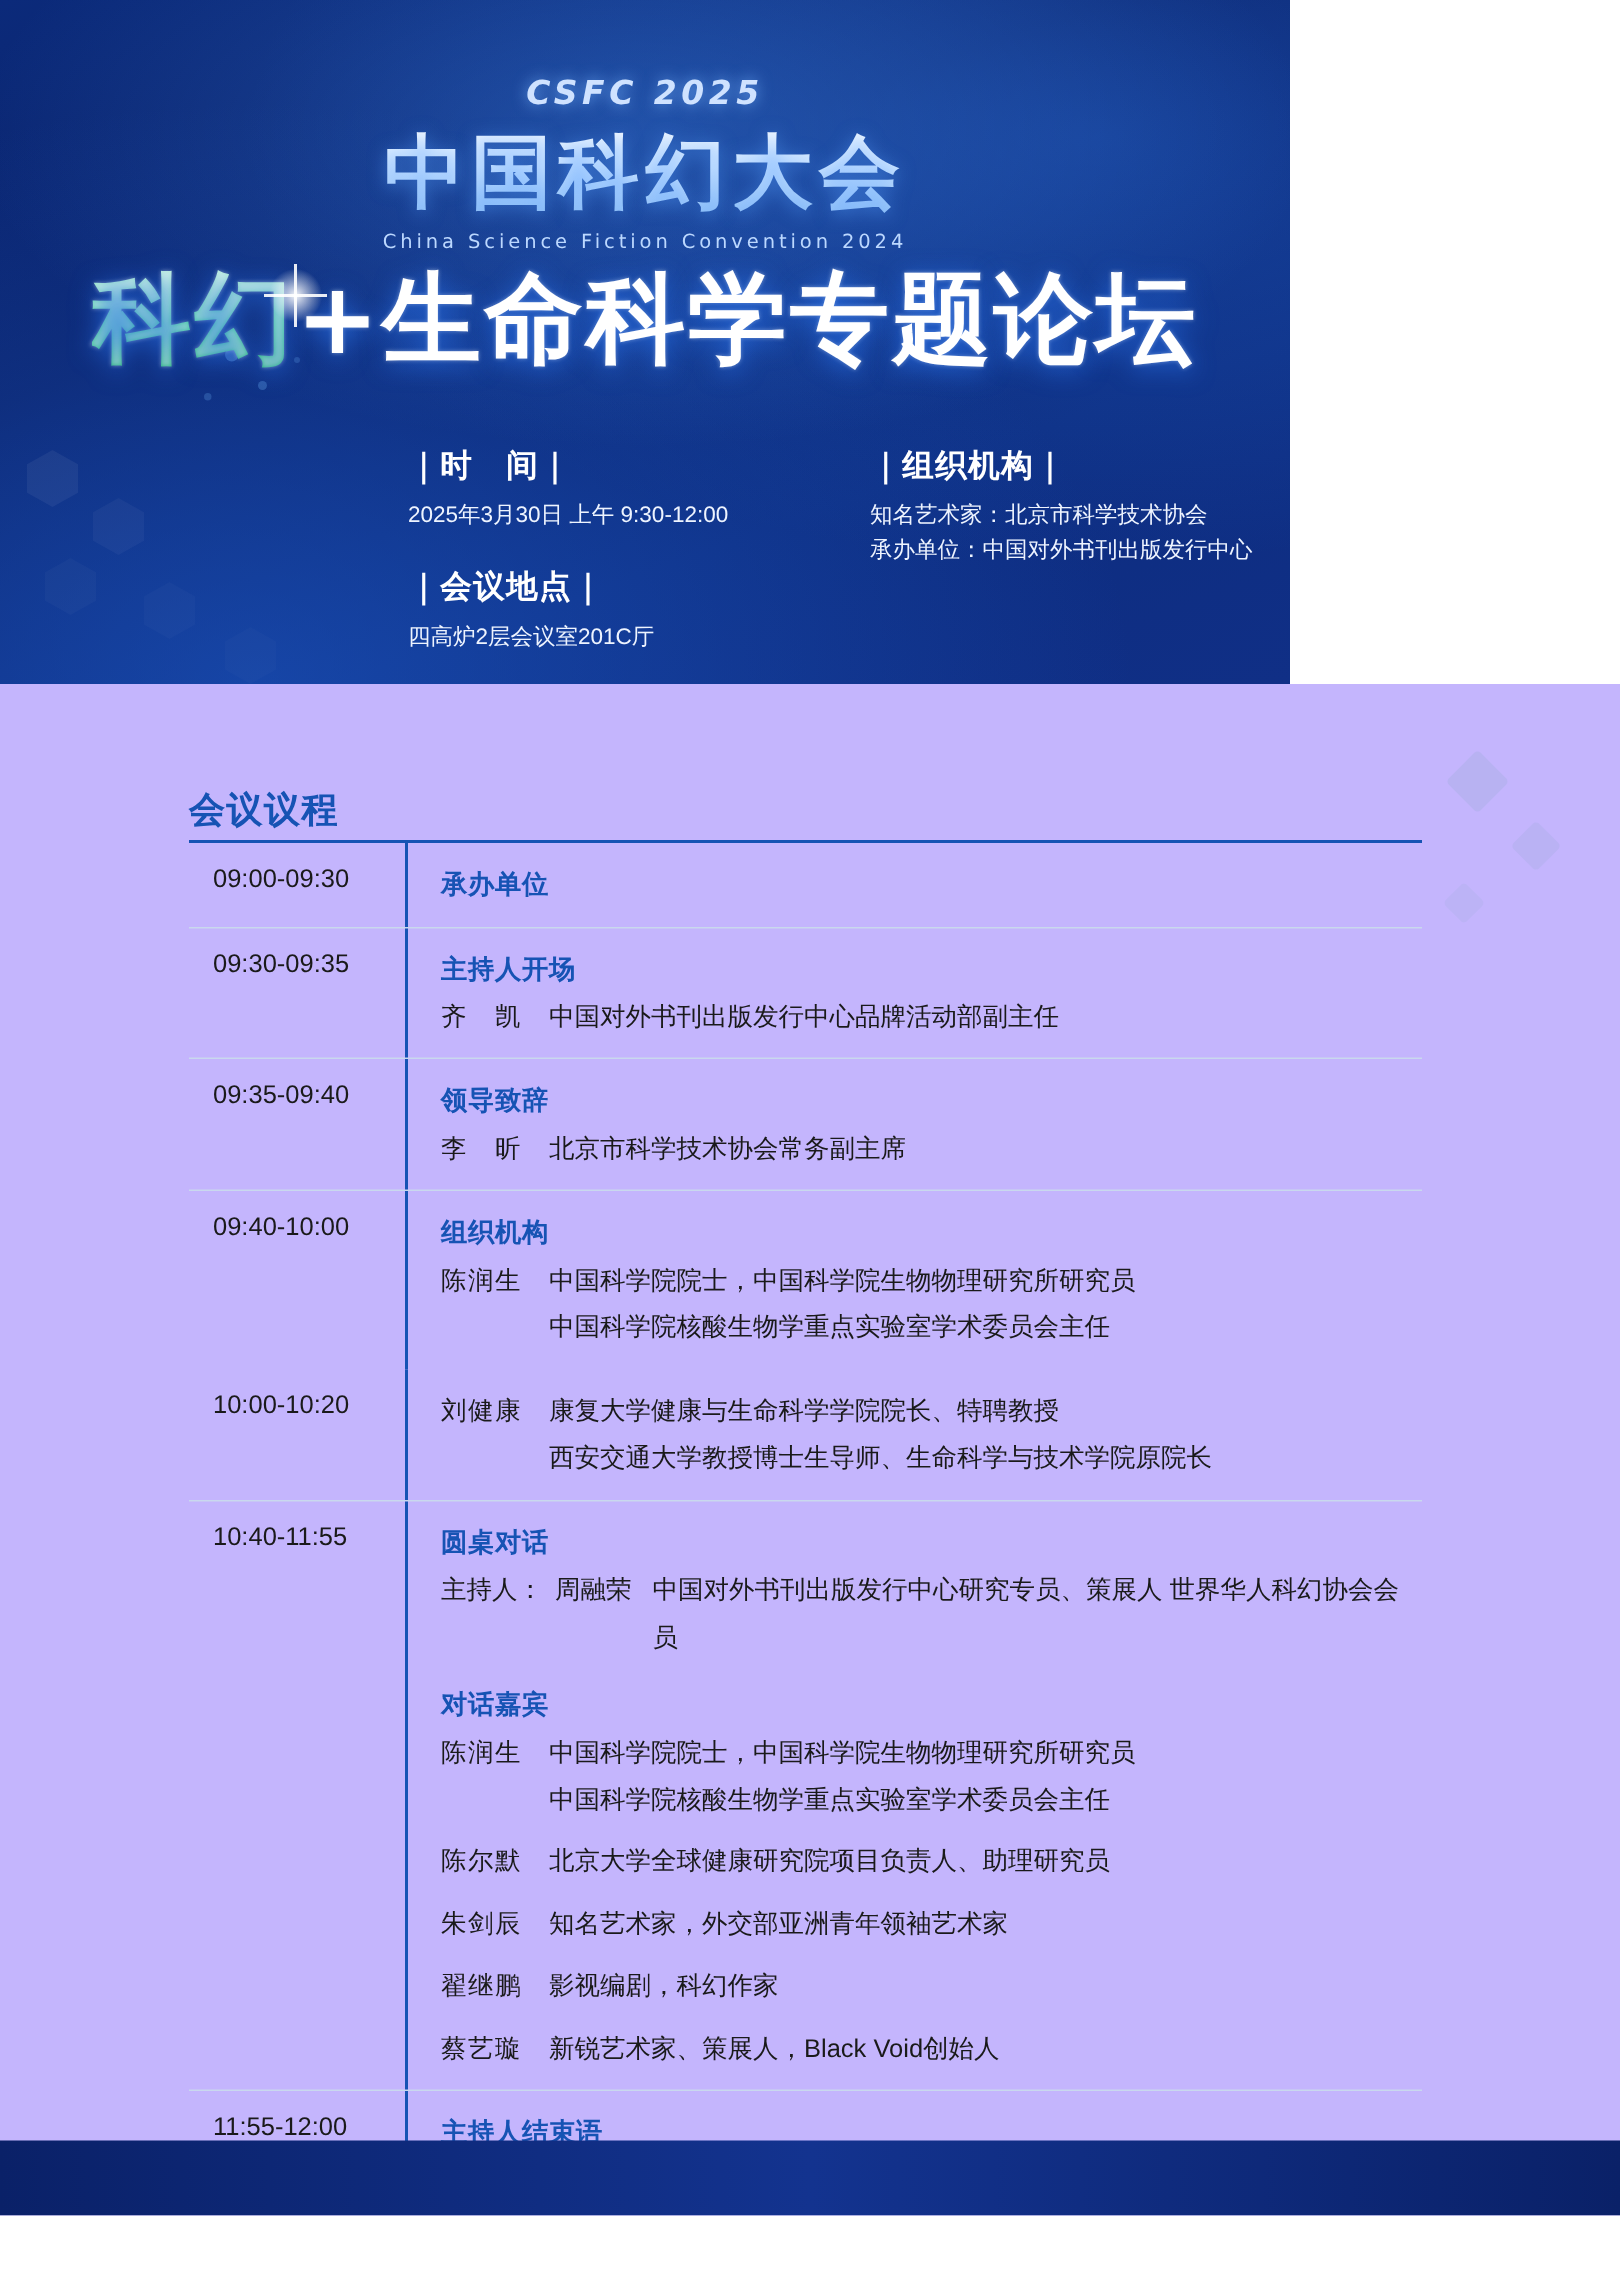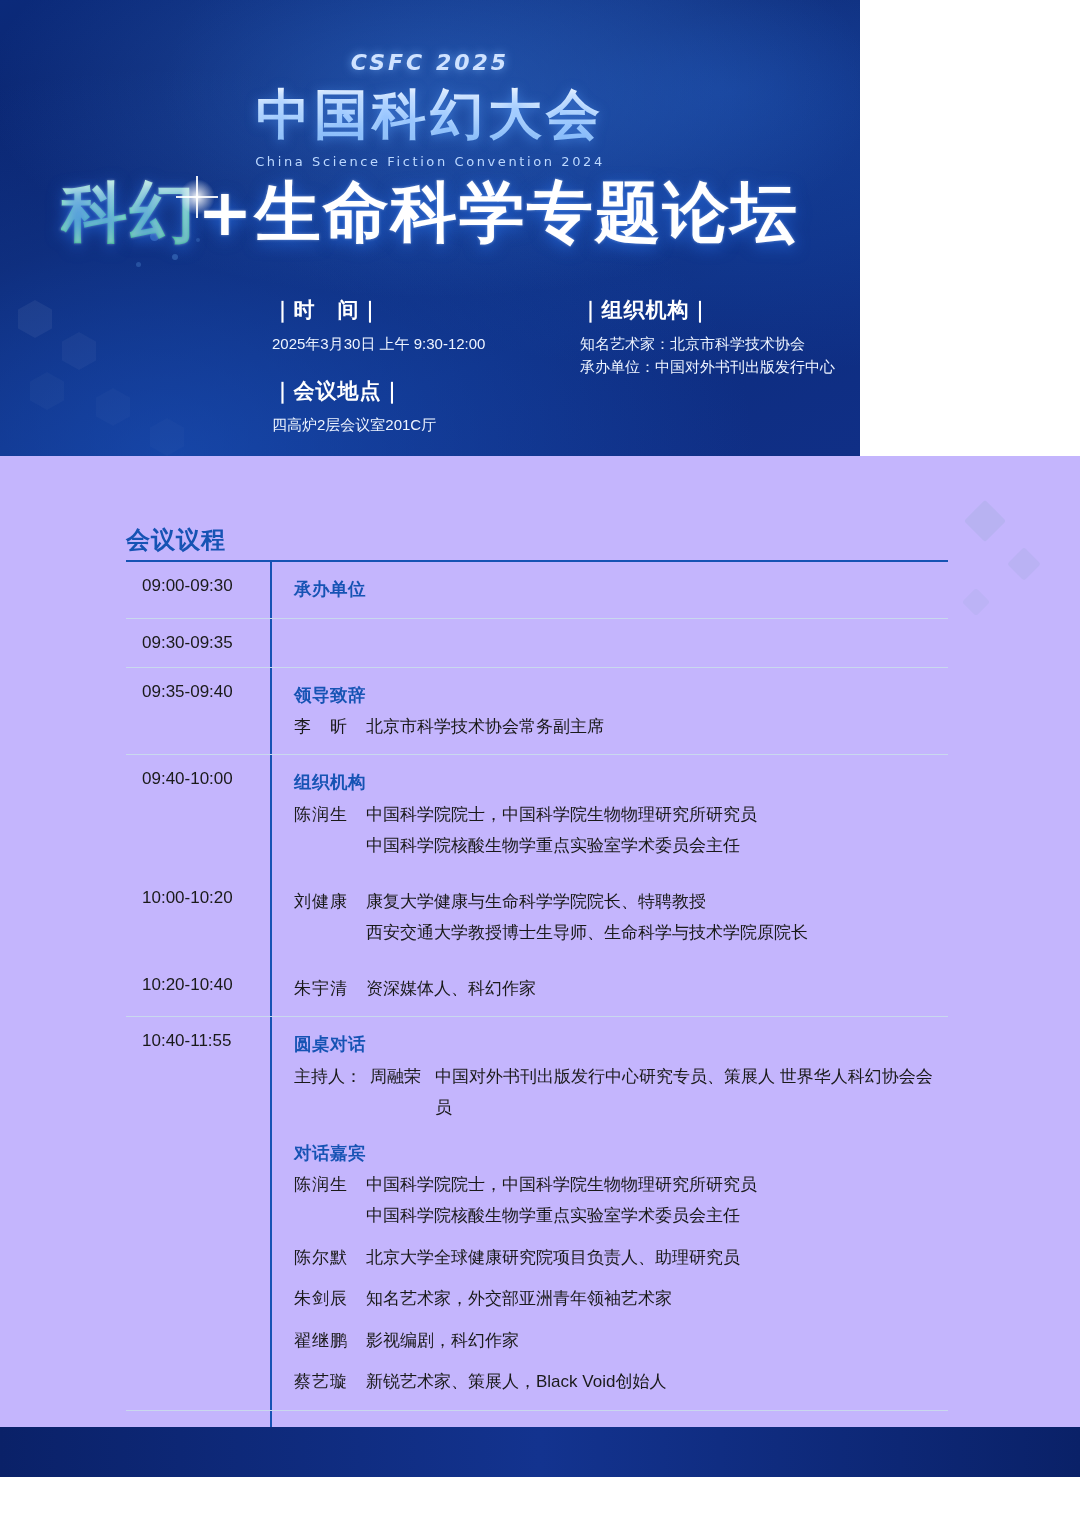--- a/index.html
+++ b/index.html
@@ -315,20 +315,27 @@
       <div class="sep"></div>
       <div class="detail">
         <div class="sect-head">承办单位</div>
       </div>
     </div>
     <div class="rule-thin"></div>
 
     <div class="row">
       <div class="time time-center">09:30-09:35</div>
       <div class="sep"></div>
+      <div class="detail">
+        <div class="sect-head">主持人开场</div>
+        <div class="person-line">
+          <span class="pname">齐　凯</span>
+          <span class="pdesc">中国对外书刊出版发行中心品牌活动部副主任</span>
+        </div>
+      </div>
     </div>
     <div class="rule-thin"></div>
 
     <div class="row">
       <div class="time time-center">09:35-09:40</div>
       <div class="sep"></div>
       <div class="detail">
         <div class="sect-head">领导致辞</div>
         <div class="person-line">
           <span class="pname">李　昕</span>
@@ -360,30 +367,20 @@
         <div class="person-line">
           <span class="pname">刘健康</span>
           <span class="pdesc">
             <span class="ln">康复大学健康与生命科学学院院长、特聘教授</span>
             <span class="ln">西安交通大学教授博士生导师、生命科学与技术学院原院长</span>
           </span>
         </div>
       </div>
     </div>
 
-    <div class="row">
-      <div class="time time-center">10:20-10:40</div>
-      <div class="sep"></div>
-      <div class="detail">
-        <div class="person-line">
-          <span class="pname">朱宇清</span>
-          <span class="pdesc">资深媒体人、科幻作家</span>
-        </div>
-      </div>
-    </div>
     <div class="rule-thin"></div>
 
     <div class="row">
       <div class="time">10:40-11:55</div>
       <div class="sep"></div>
       <div class="detail">
         <div class="sect-head">圆桌对话</div>
 
         <div class="host-row">
           <span class="host-lbl">主持人：</span>

